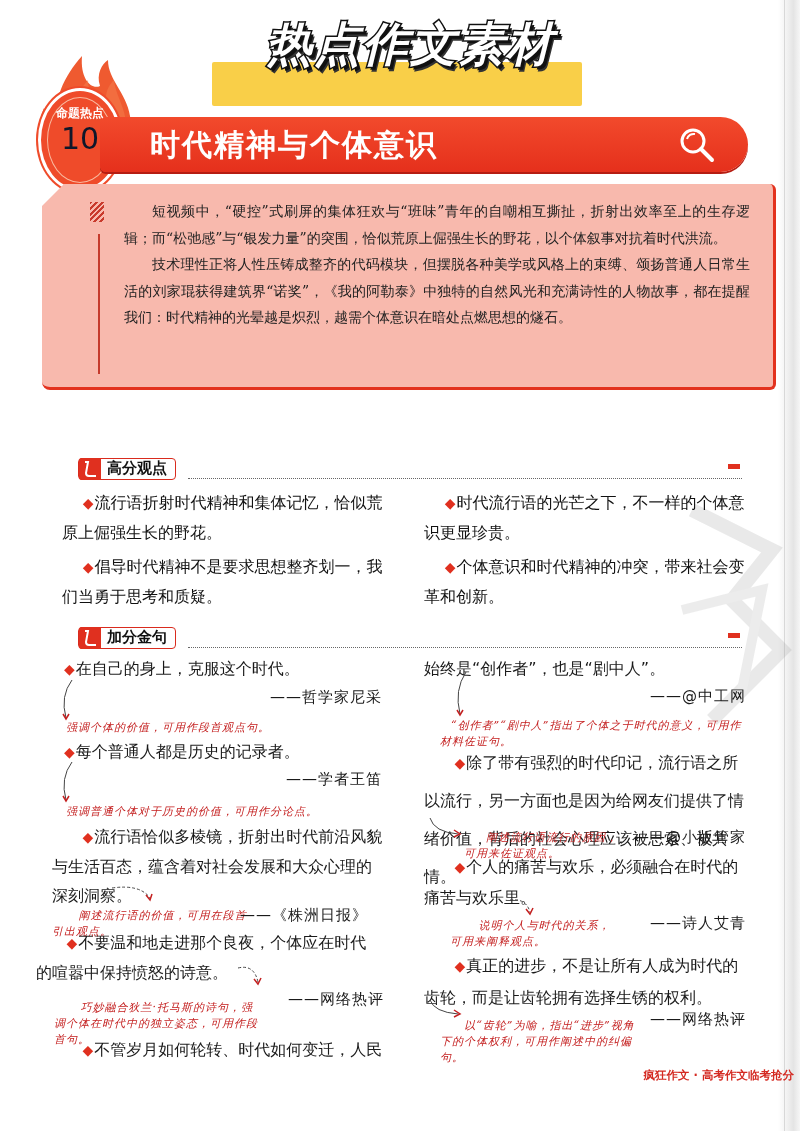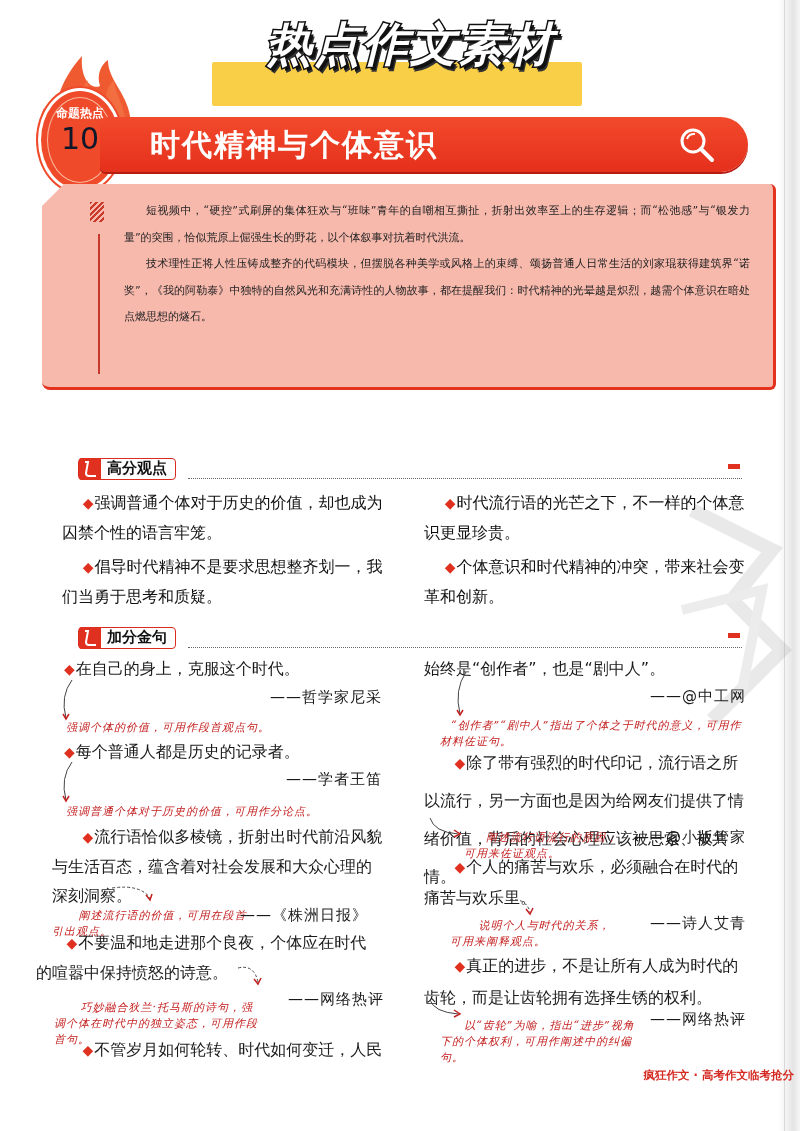--- a/index.html
+++ b/index.html
@@ -33,21 +33,21 @@
   .badge-num { position: absolute; left: 0; top: 30px; width: 100%; text-align: center; color: #0f172a; font-size: 30px; line-height: 36px; }
 
   
   .intro { position: absolute; left: 42px; top: 184px; width: 734px; height: 206px; background: #f8b9ad;
     clip-path: polygon(22px 0, 100% 0, 100% 100%, 0 100%, 0 22px);
     border-right: 3px solid #e3321e; border-bottom: 3px solid #e3321e; border-radius: 0 6px 6px 8px; }
   .intro-stripes { position: absolute; left: 48px; top: 18px; width: 14px; height: 20px;
     background: repeating-linear-gradient(135deg, #c93a2c 0 2px, transparent 2px 4px); }
   .intro-line { position: absolute; left: 56px; top: 50px; width: 1.5px; height: 140px; background: #c53a2c; }
   .intro-text { position: absolute; left: 82px; top: 14px; width: 626px; font-family: "DejaVu Serif", "Liberation Serif", serif;
-    font-size: 11px; line-height: 26.5px; color: #222; text-align: justify; }
+    font-size: 14px; line-height: 26.5px; color: #222; text-align: justify; }
   .intro-text p { text-indent: 2em; }
 
   
   .sec-head { position: absolute; left: 78px; width: 664px; height: 24px; }
   .sec-tag { position: absolute; left: 0; top: 0; height: 22px; border: 1.5px solid #d92b1e; border-radius: 4px; background: #fff; padding: 0 8px 0 28px;
     font-size: 15px; font-weight: bold; line-height: 19px; color: #111; }
   .sec-icon { position: absolute; left: 0; top: -1px; width: 22px; height: 22px; background: #e0301f; border-radius: 3px 0 0 3px; }
   .sec-dots { position: absolute; left: 110px; right: 0; bottom: 3px; border-bottom: 1.5px dotted #666; }
   .sec-bar { position: absolute; right: 2px; top: 6px; width: 12px; height: 5px; background: #e0301f; }
 
@@ -108,21 +108,21 @@
       <rect width="22" height="22" rx="3" fill="#e0301f"></rect>
       <path d="M6 4 L9 4 L7 15 Q7 18 10 18 L17 18" stroke="#fff" stroke-width="2" fill="none"></path>
     </svg>
     <span>高分观点</span>
   </div>
   <div class="sec-dots"></div>
   <div class="sec-bar"></div>
 </div>
 
 <div class="col" style="left:62px; top:488px; width:322px;">
-  <div class="pt"><span class="dia">◆</span><span>强调普通个体对于历史的价值，却也成为囚禁个性的语言牢笼。</span></div>
+  <div class="pt"><span class="dia">◆</span><span>流行语折射时代精神和集体记忆，恰似荒原上倔强生长的野花。</span></div>
   <div class="pt"><span class="dia">◆</span><span>倡导时代精神不是要求思想整齐划一，我们当勇于思考和质疑。</span></div>
 </div>
 <div class="col" style="left:424px; top:488px; width:322px;">
   <div class="pt"><span class="dia">◆</span><span>时代流行语的光芒之下，不一样的个体意识更显珍贵。</span></div>
   <div class="pt"><span class="dia">◆</span><span>个体意识和时代精神的冲突，带来社会变革和创新。</span></div>
 </div>
 
 <div class="sec-head" style="top:627px;">
   <div class="sec-tag">
     <svg class="sec-icon" viewBox="0 0 22 22">

